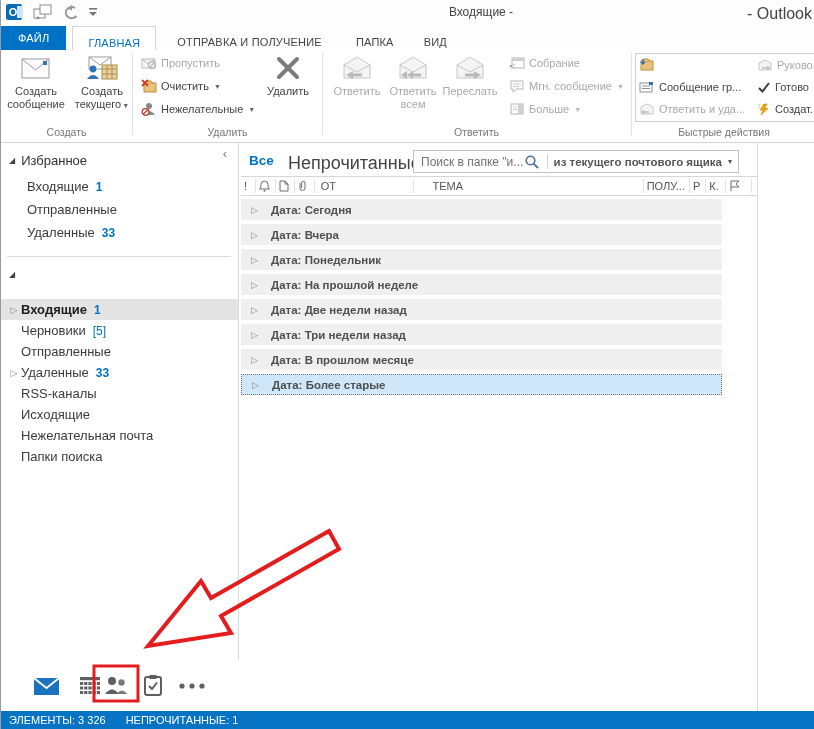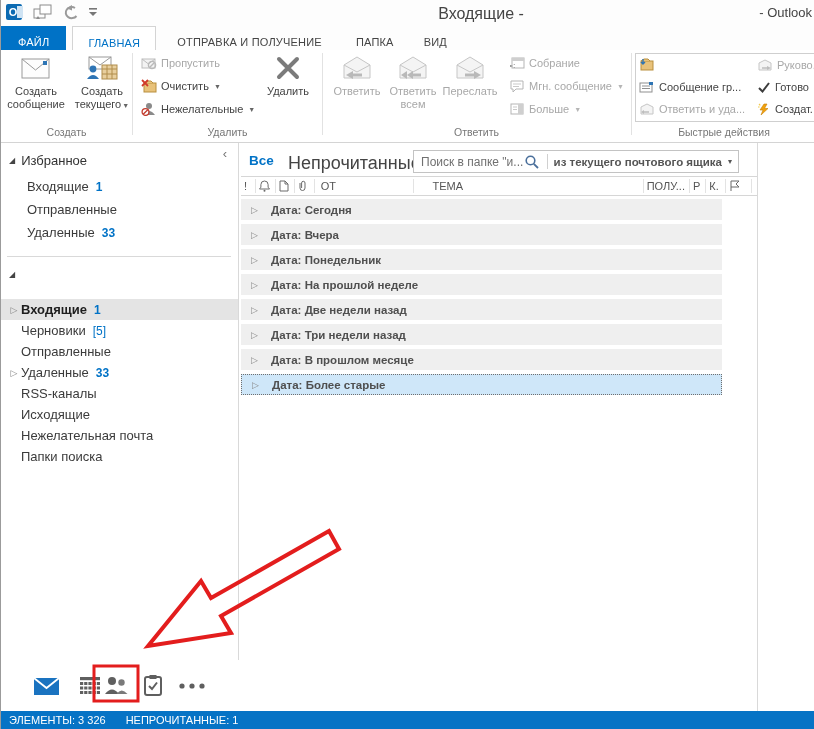--- a/index.html
+++ b/index.html
@@ -4,27 +4,27 @@
 <style>
   html,body{margin:0;padding:0;}
   body{font-family:"Liberation Sans","DejaVu Sans",sans-serif;background:#fff;}
   #app{position:relative;width:814px;height:729px;background:#fff;overflow:hidden;border-left:1px solid #9b9b9b;box-sizing:border-box;}
   .abs{position:absolute;}
   .nosel{user-select:none;}
 
   
   #titlebar{left:0;top:0;width:814px;height:26px;background:#fdfdfd;}
   .qat{left:5px;top:3px;display:flex;align-items:center;gap:9px;}
-  .title-center{left:380px;top:5px;width:200px;text-align:center;font-size:16px;color:#444;}
-  .title-right{right:3px;top:5px;font-size:13px;color:#444;margin-left:48px;}
+  .title-center{left:380px;top:5px;width:200px;text-align:center;font-size:12px;color:#444;}
+  .title-right{right:3px;top:5px;font-size:16px;color:#444;margin-left:48px;}
 
   
   #tabrow{left:0;top:26px;width:814px;height:24px;display:flex;align-items:stretch;background:#fdfdfd;}
   .tab{display:flex;align-items:center;padding:16px 15px;font-size:11px;color:#444;letter-spacing:.2px;cursor:pointer;}
-  .tab-file{background:#0072c6;color:#fff;padding:16px 17px;margin-right:6px;}
+  .tab-file{background:#0072c6;color:#fff;padding:8px 17px;margin-right:6px;}
   .tab-active{background:#fff;color:#0072c6;border:1px solid #d4d4d4;border-bottom:none;}
 
   
   #ribbon{left:0;top:50px;width:814px;height:93px;background:#fff;border-bottom:1px solid #d4d4d4;box-sizing:border-box;}
   .gsep{position:absolute;top:3px;width:1px;height:82px;background:#e2e2e2;}
   .grp-label{position:absolute;top:76px;font-size:10.5px;color:#777;text-align:center;}
   .bigbtn{position:absolute;top:2px;width:62px;height:74px;text-align:center;font-size:11px;color:#444;line-height:13px;cursor:pointer;}
   .bigbtn .bicon{display:block;margin:3px auto 4px;}
   .bigbtn.disabled{color:#a8a8a8;}
   .smallbtn{position:absolute;height:22px;display:flex;align-items:center;gap:4px;font-size:11px;color:#444;cursor:pointer;white-space:nowrap;}

